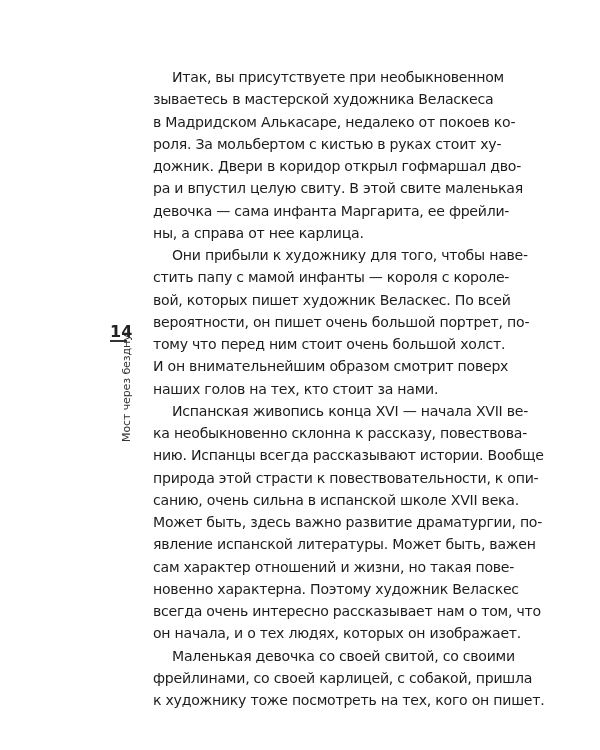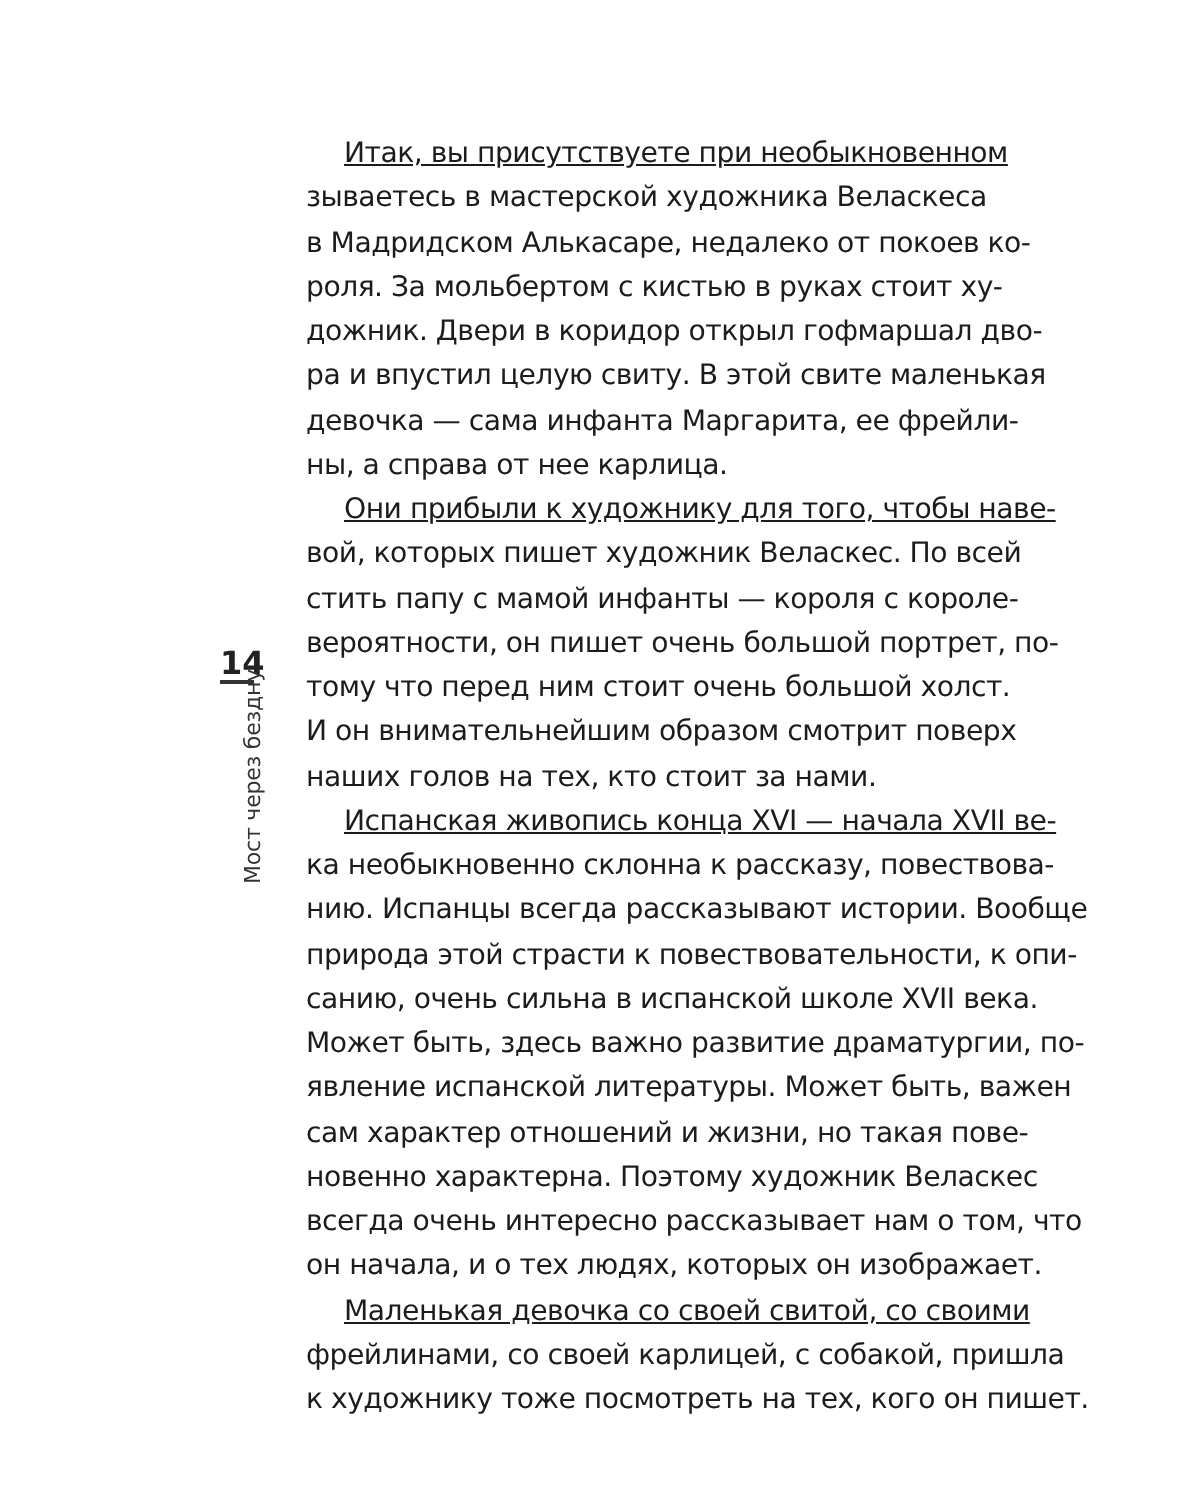--- a/index.html
+++ b/index.html
@@ -35,21 +35,20 @@
       white-space: nowrap;
       text-align: justify;
       text-align-last: justify;
       height: 22.25px;
     }
     .line.last {
       text-align-last: left;
     }
     .line.indent {
       padding-left: 19px;
-      text-decoration: underline;
     }
     .margin-block {
       position: absolute;
       left: 104px;
       top: 318px;
       width: 30px;
     }
     .page-number {
       position: absolute;
       left: 6px;
@@ -97,22 +96,22 @@
       <span class="line">в Мадридском Алькасаре, недалеко от покоев ко-</span>
       <span class="line">роля. За мольбертом с кистью в руках стоит ху-</span>
       <span class="line">дожник. Двери в коридор открыл гофмаршал дво-</span>
       <span class="line">ра и впустил целую свиту. В этой свите маленькая</span>
       <span class="line">девочка — сама инфанта Маргарита, ее фрейли-</span>
       <span class="line last">ны, а справа от нее карлица.</span>
     </div>
 
     <div>
       <span class="line indent">Они прибыли к художнику для того, чтобы наве-</span>
+      <span class="line">стить папу с мамой инфанты — короля с короле-</span>
       <span class="line">вой, которых пишет художник Веласкес. По всей</span>
-      <span class="line">стить папу с мамой инфанты — короля с короле-</span>
       <span class="line">вероятности, он пишет очень большой портрет, по-</span>
       <span class="line">тому что перед ним стоит очень большой холст.</span>
       <span class="line">И он внимательнейшим образом смотрит поверх</span>
       <span class="line last">наших голов на тех, кто стоит за нами.</span>
     </div>
 
     <div>
       <span class="line indent">Испанская живопись конца XVI — начала XVII ве-</span>
       <span class="line">ка необыкновенно склонна к рассказу, повествова-</span>
       <span class="line">нию. Испанцы всегда рассказывают истории. Вообще</span>

